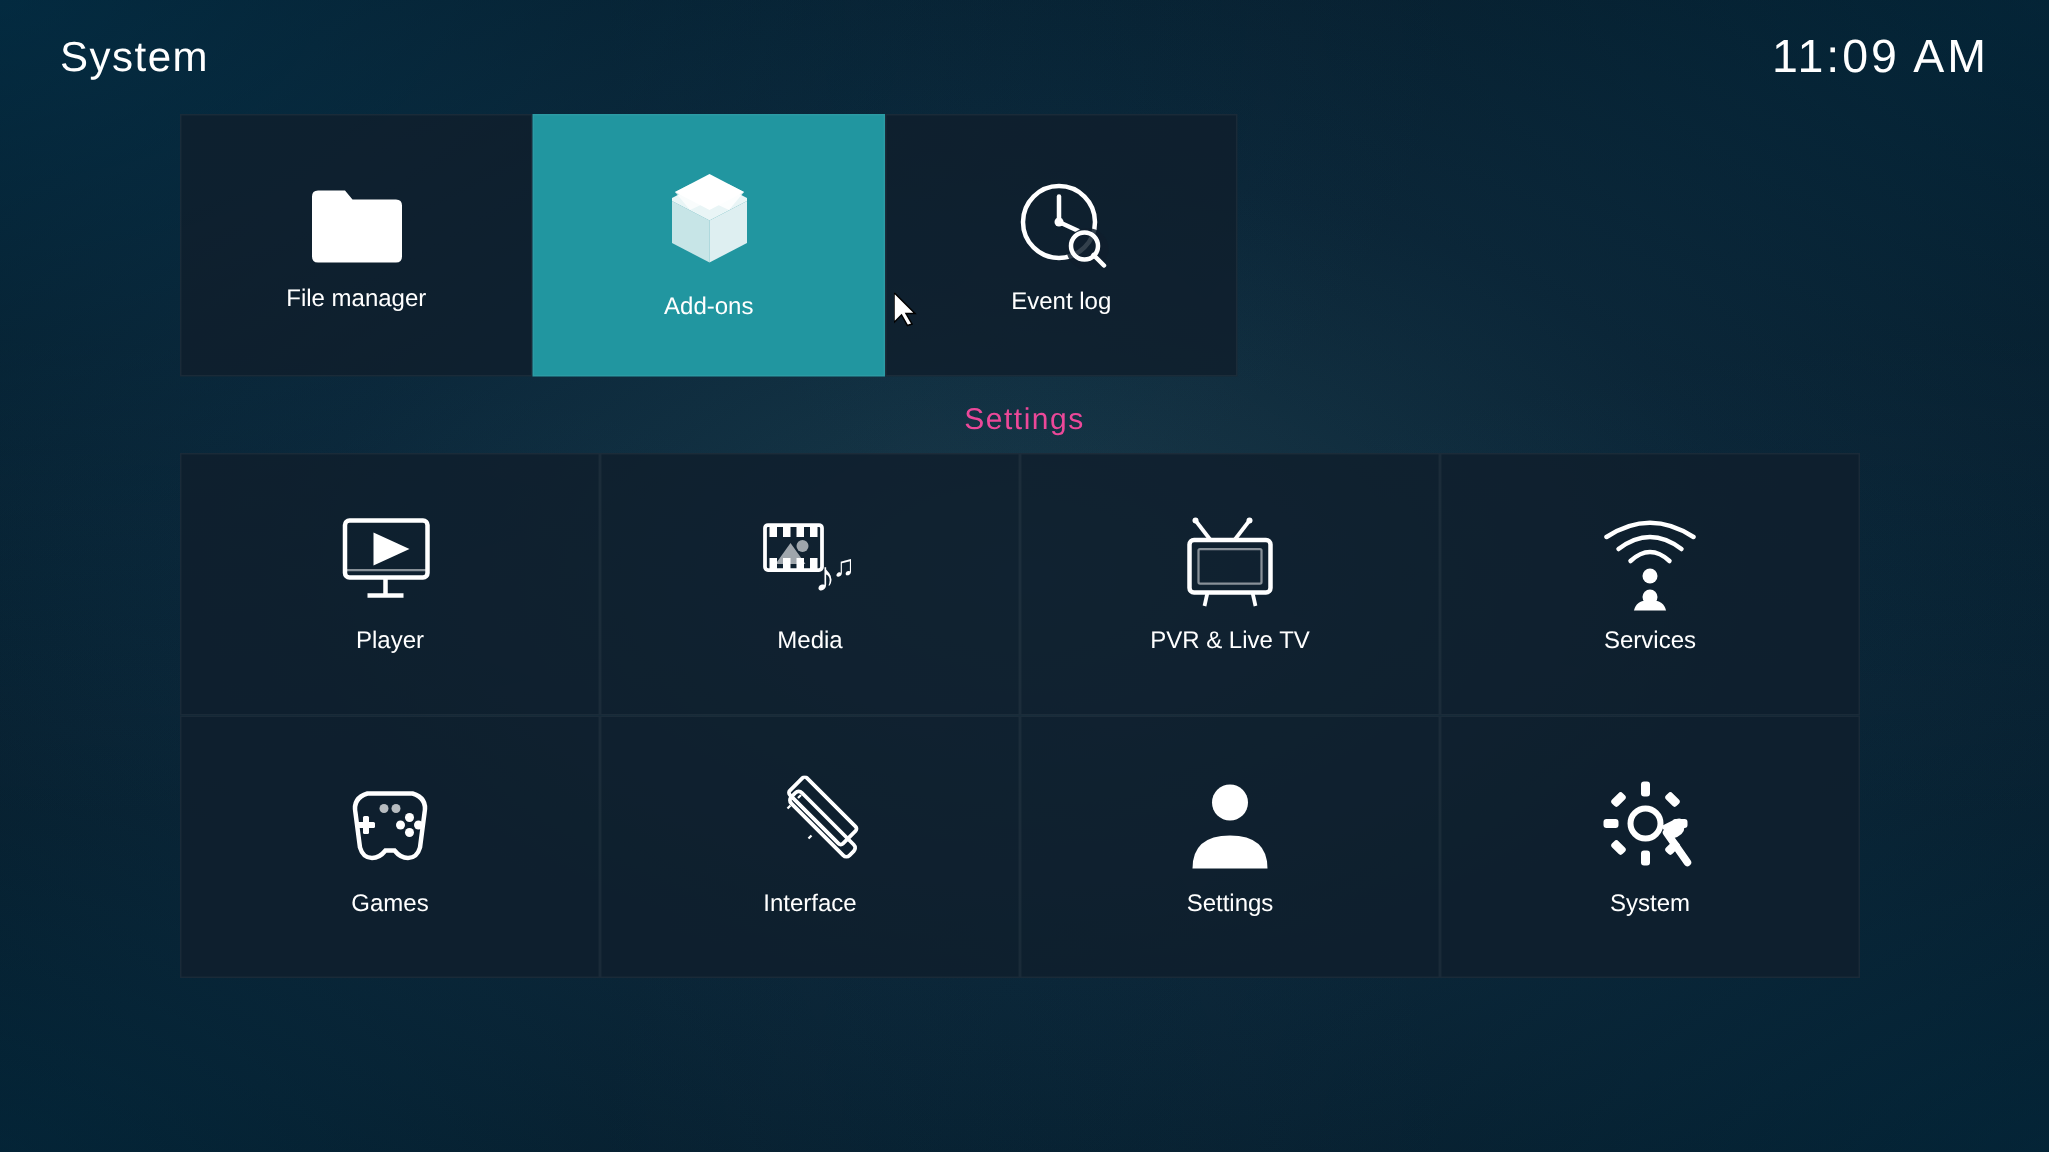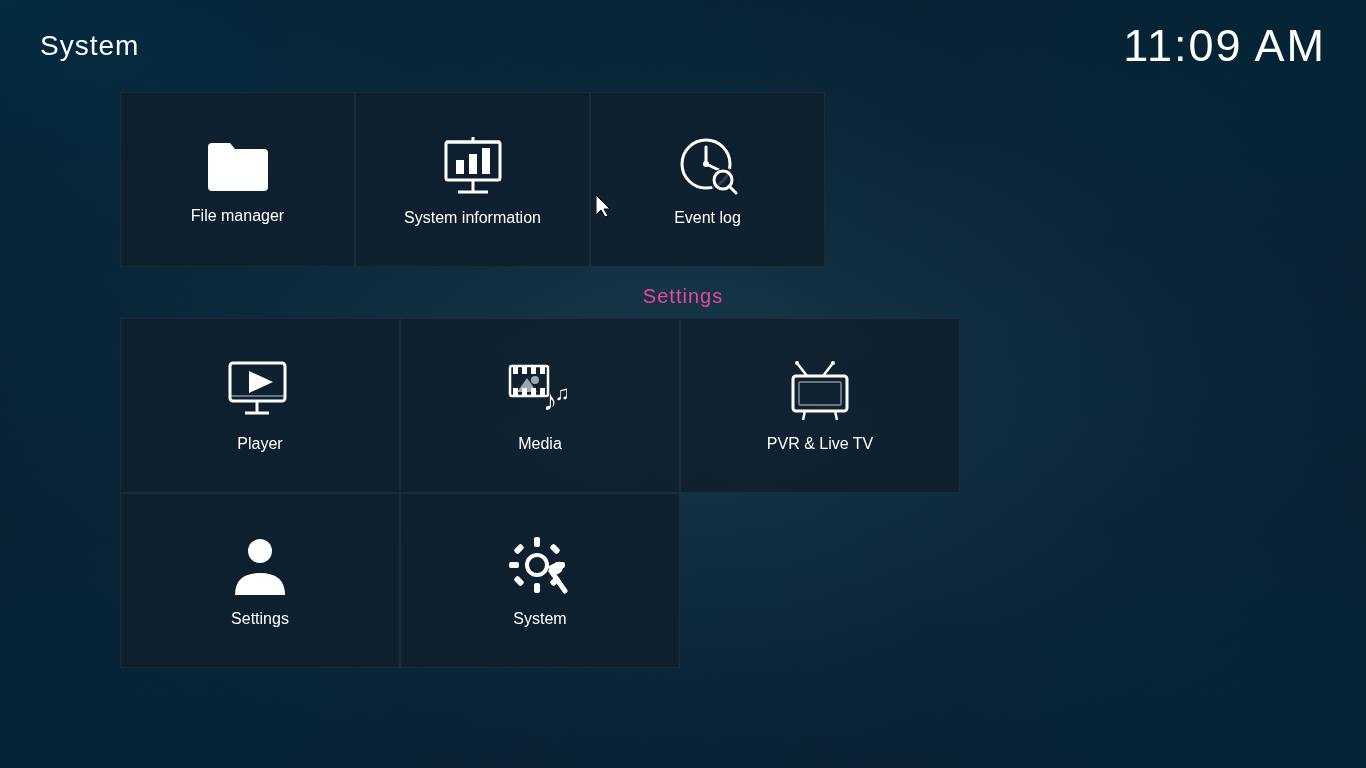--- a/index.html
+++ b/index.html
@@ -36,21 +36,21 @@
       z-index: 10;
     }
 
     .header-title {
       font-size: 28px;
       font-weight: 300;
       letter-spacing: 1px;
     }
 
     .header-time {
-      font-size: 45px;
+      font-size: 31px;
       font-weight: 300;
       letter-spacing: 2px;
     }
 
     .main-content {
       padding: 0 120px;
       position: relative;
       z-index: 10;
     }
 
@@ -154,40 +154,38 @@
     <div class="tile">
       <div class="tile-icon">
         <svg width="70" height="60" viewBox="0 0 70 60">
 
           <path d="M5 12 Q5 8 9 8 L27 8 L32 14 L61 14 Q65 14 65 18 L65 52 Q65 56 61 56 L9 56 Q5 56 5 52 Z" fill="white"></path>
         </svg>
       </div>
       <span class="tile-label">File manager</span>
     </div>
 
-
-    <div class="tile">
+    <div class="tile active">
       <div class="tile-icon">
-        <svg width="70" height="65" viewBox="0 0 70 65">
-
-          <rect x="8" y="10" width="54" height="38" rx="2" fill="none" stroke="white" stroke-width="3"></rect>
-
-          <rect x="18" y="28" width="8" height="14" fill="white"></rect>
-          <rect x="31" y="22" width="8" height="20" fill="white"></rect>
-          <rect x="44" y="16" width="8" height="26" fill="white"></rect>
-
-          <line x1="35" y1="48" x2="35" y2="60" stroke="white" stroke-width="3"></line>
-          <line x1="20" y1="60" x2="50" y2="60" stroke="white" stroke-width="3"></line>
-
-          <line x1="8" y1="10" x2="62" y2="10" stroke="white" stroke-width="3"></line>
-          <line x1="35" y1="5" x2="35" y2="10" stroke="white" stroke-width="3"></line>
+        <svg width="70" height="70" viewBox="0 0 70 70">
+
+          <path d="M35 5 L60 18 L60 20 L35 33 L10 20 L10 18 Z" fill="white" opacity="0.9"></path>
+          <path d="M10 20 L10 48 L35 61 L35 33 Z" fill="white" opacity="0.75"></path>
+          <path d="M60 20 L60 48 L35 61 L35 33 Z" fill="white" opacity="0.85"></path>
+
+          <path d="M35 2 L58 14 L35 26 L12 14 Z" fill="white"></path>
+
+          <path d="M12 14 L22 9 L35 20 L22 26 Z" fill="rgba(255,255,255,0.7)"></path>
+
+          <path d="M58 14 L48 9 L35 20 L48 26 Z" fill="rgba(255,255,255,0.85)"></path>
         </svg>
       </div>
-      <span class="tile-label">System information</span>
-    </div>
+      <span class="tile-label">Add-ons</span>
+    </div>
+
 
     <div class="tile">
       <div class="tile-icon">
         <svg width="70" height="65" viewBox="0 0 70 65">
 
           <circle cx="33" cy="32" r="24" fill="none" stroke="white" stroke-width="3"></circle>
           <circle cx="33" cy="32" r="3" fill="white"></circle>
 
           <line x1="33" y1="32" x2="33" y2="15" stroke="white" stroke-width="3" stroke-linecap="round"></line>
           <line x1="33" y1="32" x2="46" y2="38" stroke="white" stroke-width="3" stroke-linecap="round"></line>
@@ -263,26 +261,76 @@
 
             <rect x="14" y="24" width="42" height="23" rx="1" fill="none" stroke="white" stroke-width="1.5" opacity="0.5"></rect>
 
             <line x1="20" y1="53" x2="18" y2="62" stroke="white" stroke-width="2.5"></line>
             <line x1="50" y1="53" x2="52" y2="62" stroke="white" stroke-width="2.5"></line>
           </svg>
         </div>
         <span class="tile-label">PVR &amp; Live TV</span>
       </div>
 
+      <div class="tile">
+        <div class="tile-icon">
+          <svg width="70" height="65" viewBox="0 0 70 65">
+
+            <circle cx="35" cy="42" r="5" fill="white"></circle>
+            <path d="M22 32 Q35 20 48 32" fill="none" stroke="white" stroke-width="3" stroke-linecap="round"></path>
+            <path d="M14 24 Q35 8 56 24" fill="none" stroke="white" stroke-width="3" stroke-linecap="round"></path>
+            <path d="M6 16 Q35 -3 64 16" fill="none" stroke="white" stroke-width="3" stroke-linecap="round"></path>
+
+            <circle cx="35" cy="56" r="5" fill="white"></circle>
+            <path d="M24 68 Q24 58 35 58 Q46 58 46 68" fill="white"></path>
+          </svg>
+        </div>
+        <span class="tile-label">Services</span>
+      </div>
 
     </div>
 
     <div class="settings-row">
 
-
+      <div class="tile">
+        <div class="tile-icon">
+          <svg width="70" height="65" viewBox="0 0 70 65">
+
+            <path d="M12 25 Q10 15 20 12 L50 12 Q60 15 58 25 L55 48 Q53 55 47 55 Q42 55 38 50 L32 50 Q28 55 23 55 Q17 55 15 48 Z" fill="none" stroke="white" stroke-width="3"></path>
+
+            <rect x="17" y="27" width="4" height="12" rx="1" fill="white"></rect>
+            <rect x="13" y="31" width="12" height="4" rx="1" fill="white"></rect>
+
+            <circle cx="48" cy="28" r="3" fill="white"></circle>
+            <circle cx="54" cy="33" r="3" fill="white"></circle>
+            <circle cx="42" cy="33" r="3" fill="white"></circle>
+            <circle cx="48" cy="38" r="3" fill="white"></circle>
+
+            <circle cx="31" cy="22" r="3" fill="white" opacity="0.7"></circle>
+            <circle cx="39" cy="22" r="3" fill="white" opacity="0.7"></circle>
+          </svg>
+        </div>
+        <span class="tile-label">Games</span>
+      </div>
+
+      <div class="tile">
+        <div class="tile-icon">
+          <svg width="70" height="65" viewBox="0 0 70 65">
+
+            <rect x="10" y="12" width="50" height="16" rx="2" transform="rotate(45 35 32)" fill="none" stroke="white" stroke-width="2.5"></rect>
+
+            <rect x="38" y="5" width="10" height="55" rx="3" transform="rotate(-45 43 32)" fill="none" stroke="white" stroke-width="2.5"></rect>
+
+            <line x1="20" y1="22" x2="22" y2="20" stroke="white" stroke-width="1.5"></line>
+            <line x1="27" y1="15" x2="29" y2="13" stroke="white" stroke-width="1.5"></line>
+            <line x1="34" y1="42" x2="36" y2="40" stroke="white" stroke-width="1.5"></line>
+          </svg>
+        </div>
+        <span class="tile-label">Interface</span>
+      </div>
 
       <div class="tile">
         <div class="tile-icon">
           <svg width="70" height="65" viewBox="0 0 70 65">
 
             <circle cx="35" cy="18" r="12" fill="white"></circle>
 
             <path d="M10 62 Q10 40 35 40 Q60 40 60 62" fill="white"></path>
           </svg>
         </div>

